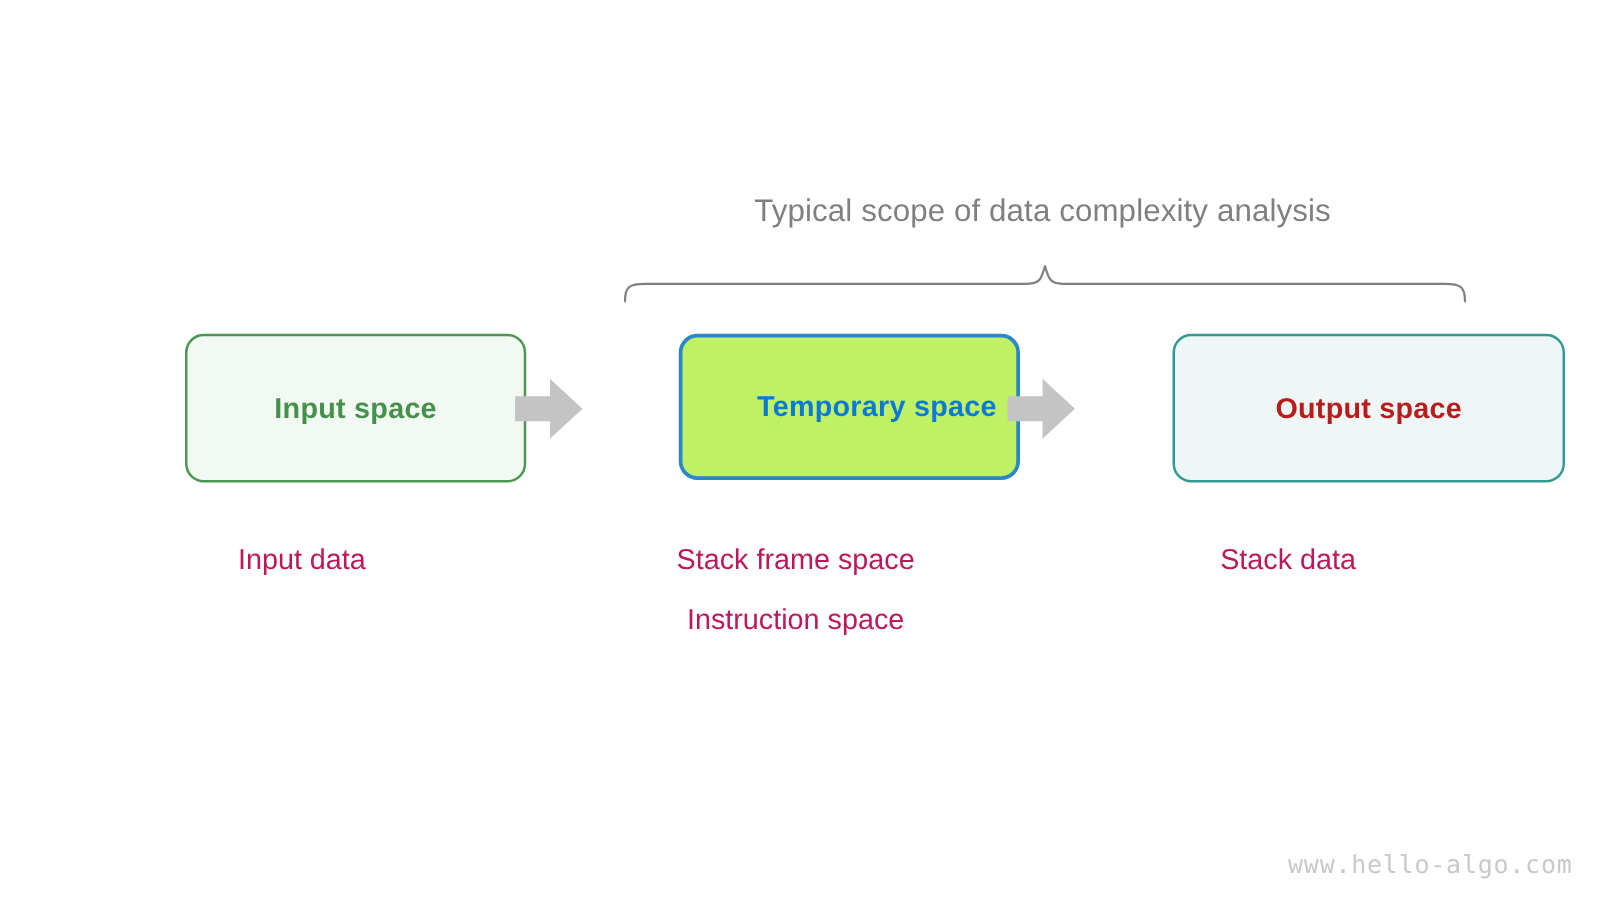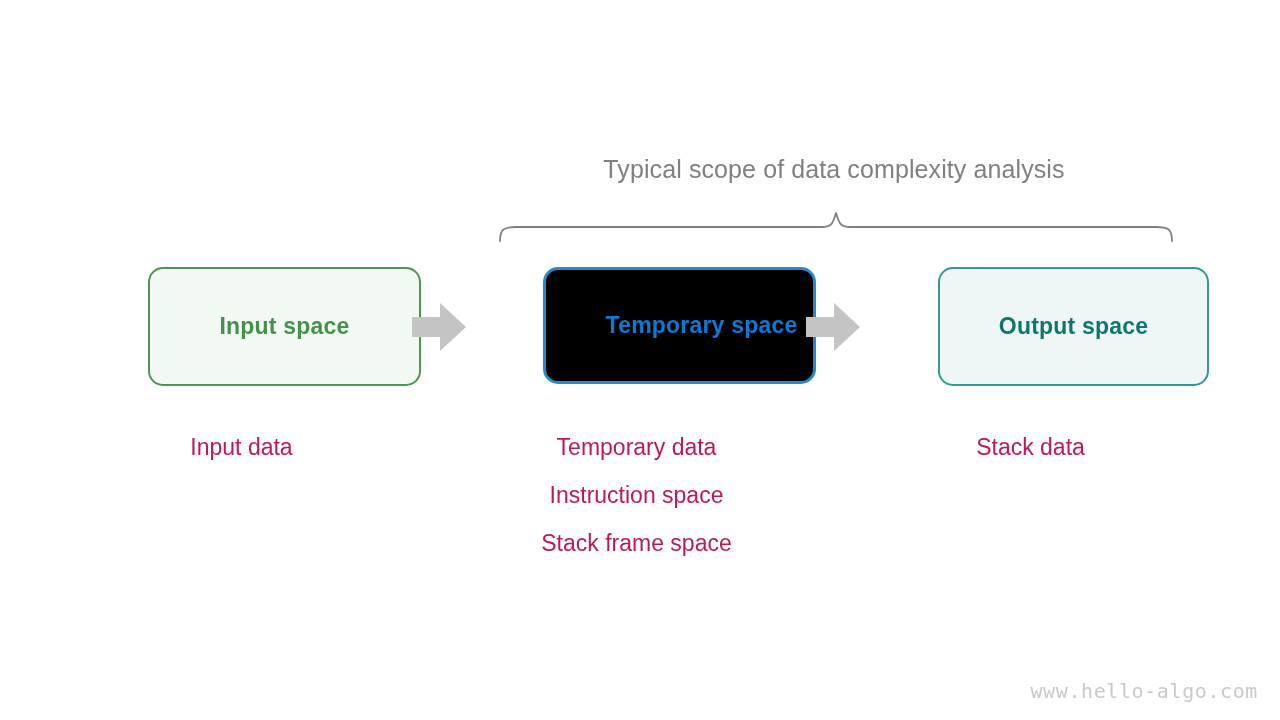--- a/index.html
+++ b/index.html
@@ -69,34 +69,34 @@
     background: #f2f9f2;
     color: #45914b;
   }
 
   .box-temporary {
     left: 500px;
     top: 267px;
     width: 273px;
     height: 117px;
     border-color: #2a87c9;
-    background: #000000;
+    background: #bef264;
     color: #0b7ad6;
     border-width: 3px;
     padding-left: 44px;
   }
 
   .box-output {
     left: 895px;
     top: 267px;
-    width: 271px;
+    width: 314px;
     height: 119px;
     border-color: #339a93;
     background: #eef7f6;
-    color: #0f766e;
+    color: #b91c1c;
   }
 
   
   .arrow {
     position: absolute;
     width: 58px;
     height: 52px;
     top: 301px;
   }
   .arrow-1 { left: 410px; }
@@ -168,23 +168,22 @@
     <svg width="58" height="52" viewBox="0 0 58 52">
       <path d="M 2 16 L 30 16 L 30 2 L 56 26 L 30 50 L 30 36 L 2 36 Z" fill="#c4c4c4"></path>
     </svg>
   </div>
 
   <div class="caption-col cap-input">
     <span class="line">Input data</span>
   </div>
 
   <div class="caption-col cap-temporary">
-    <span class="line">Temporary data</span>
+    <span class="line">Stack frame space</span>
     <span class="line">Instruction space</span>
-    <span class="line">Stack frame space</span>
   </div>
 
   <div class="caption-col cap-output">
     <span class="line">Stack data</span>
   </div>
 
   <div class="watermark">www.hello-algo.com</div>
 
 </div>
 

